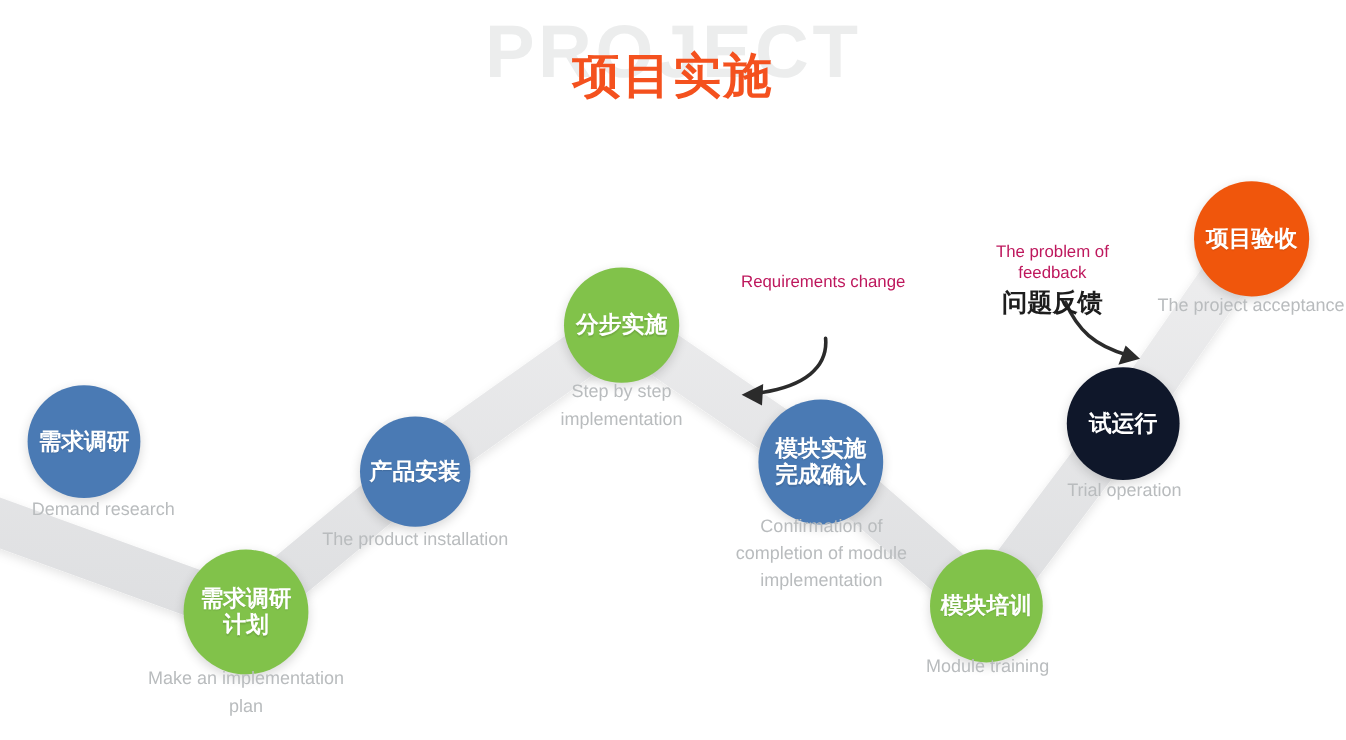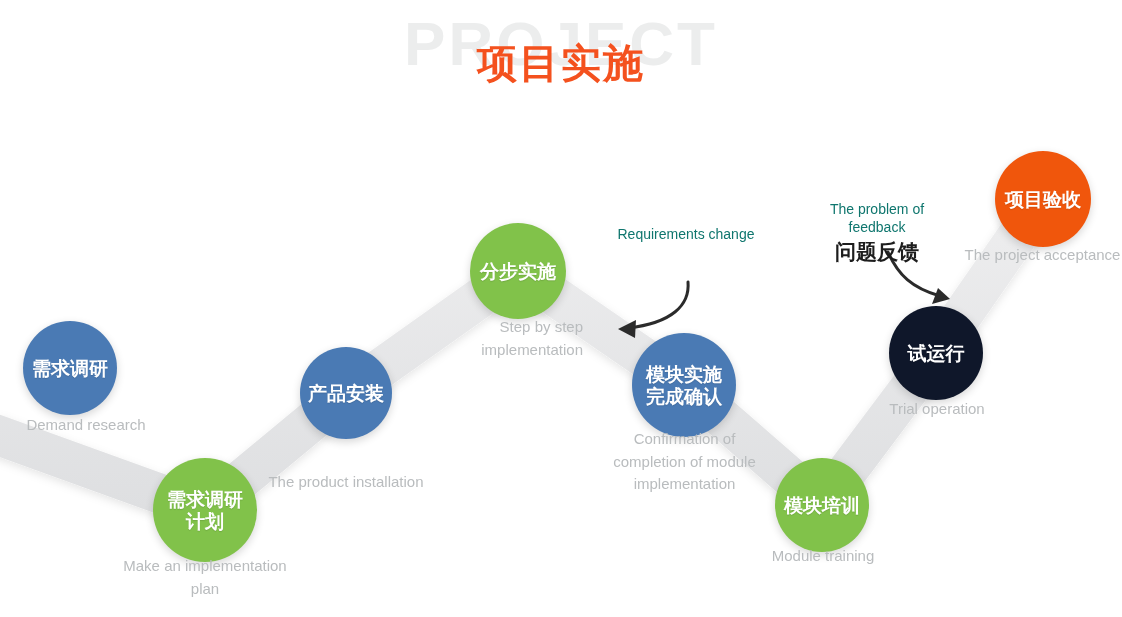--- a/index.html
+++ b/index.html
@@ -93,21 +93,21 @@
     white-space: pre-line;
   }
 
   
   .annot {
     position: absolute;
     text-align: center;
   }
   .annot .annot-en {
     display: block;
-    color: #0f766e;
+    color: #be185d;
     font-size: 14px;
     font-family: "Liberation Sans", "DejaVu Sans", sans-serif;
     line-height: 1.3;
   }
   .annot .annot-cn {
     display: block;
     color: #1d1d1d;
     font-size: 21px;
     font-weight: bold;
     margin-top: 3px;
@@ -157,25 +157,25 @@
       <div class="caption" style="left: 0px; top: 414px; width: 140px; padding-left: 16px;">Demand research</div>
       <div class="node" style="left: 153px; top: 458px; width: 104px; height: 104px; background: rgb(129, 194, 74); font-size: 19px;">
         <span class="node-label">需求调研
 计划</span>
       </div>
       <div class="caption" style="left: 95px; top: 555px; width: 220px;">Make an implementation
 plan</div>
       <div class="node" style="left: 300px; top: 347px; width: 92px; height: 92px; background: rgb(74, 122, 180); font-size: 19px;">
         <span class="node-label">产品安装</span>
       </div>
-      <div class="caption" style="left: 266px; top: 439px; width: 160px; margin-top: 32px;">The product installation</div>
+      <div class="caption" style="left: 266px; top: 439px; width: 160px;">The product installation</div>
       <div class="node" style="left: 470px; top: 223px; width: 96px; height: 96px; background: rgb(129, 194, 74); font-size: 19px;">
         <span class="node-label">分步实施</span>
       </div>
-      <div class="caption" style="left: 453px; top: 316px; width: 130px; text-align: right;">Step by step
+      <div class="caption" style="left: 453px; top: 316px; width: 130px;">Step by step
 implementation</div>
       <div class="node" style="left: 632px; top: 333px; width: 104px; height: 104px; background: rgb(74, 122, 180); font-size: 19px;">
         <span class="node-label">模块实施
 完成确认</span>
       </div>
       <div class="caption" style="left: 592px; top: 428px; width: 185px;">Confirmation of
 completion of module
 implementation</div>
       <div class="node" style="left: 775px; top: 458px; width: 94px; height: 94px; background: rgb(129, 194, 74); font-size: 19px;">
         <span class="node-label">模块培训</span>

